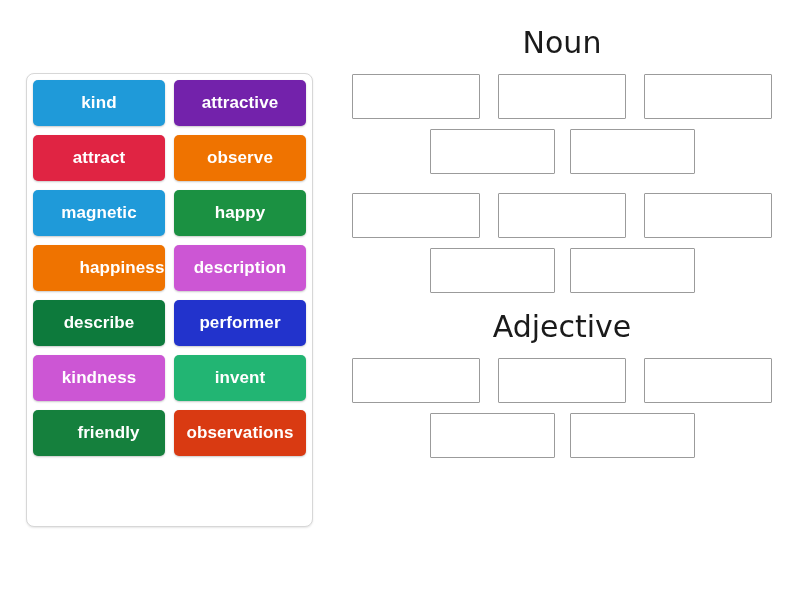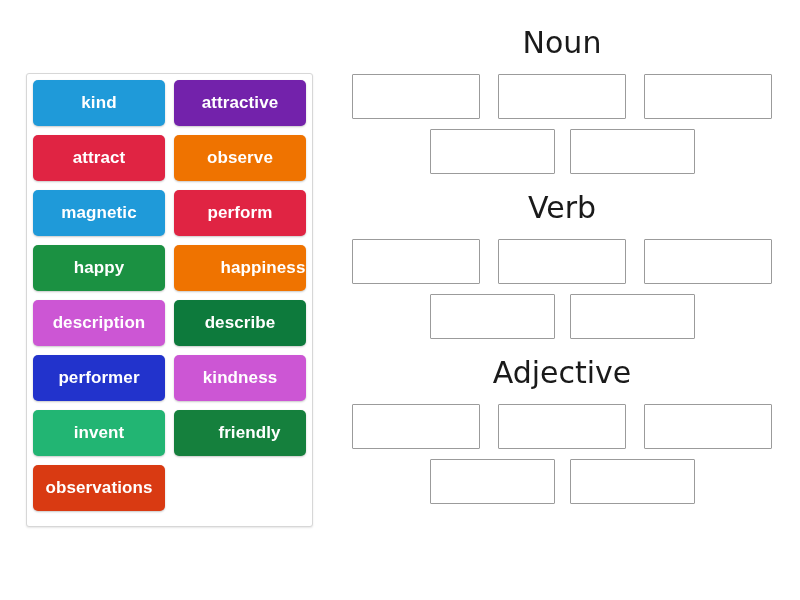--- a/index.html
+++ b/index.html
@@ -25,21 +25,21 @@
   
   #word-tray {
     position: absolute;
     left: 26px;
     top: 73px;
     width: 287px;
     height: 454px;
     box-sizing: border-box;
     background: #ffffff;
     border: 1px solid #d7d7d7;
-    border-radius: 3px;
+    border-radius: 8px;
     box-shadow: 0 1px 2px rgba(0,0,0,0.10);
     padding: 6px 6px;
   }
 
   .tile-grid {
     display: grid;
     grid-template-columns: 1fr 1fr;
     gap: 9px 9px;
     align-content: start;
   }
@@ -121,21 +121,20 @@
 
 <div id="stage">
 
   <div id="word-tray">
     <div class="tile-grid">
         <div class="word-tile" style="background: rgb(31, 154, 217);">kind</div>
         <div class="word-tile" style="background: rgb(115, 34, 171);">attractive</div>
         <div class="word-tile" style="background: rgb(224, 36, 67);">attract</div>
         <div class="word-tile" style="background: rgb(239, 115, 0);">observe</div>
         <div class="word-tile" style="background: rgb(31, 154, 217);">magnetic</div>
-        <div class="word-tile" style="background: rgb(224, 36, 67);">perform</div>
         <div class="word-tile" style="background: rgb(27, 145, 66);">happy</div>
         <div class="word-tile" style="background: rgb(239, 115, 0); padding-left: 46px;">happiness</div>
         <div class="word-tile" style="background: rgb(204, 86, 212);">description</div>
         <div class="word-tile" style="background: rgb(13, 122, 60);">describe</div>
         <div class="word-tile" style="background: rgb(34, 51, 204);">performer</div>
         <div class="word-tile" style="background: rgb(204, 86, 212);">kindness</div>
         <div class="word-tile" style="background: rgb(34, 181, 115);">invent</div>
         <div class="word-tile" style="background: #15803d; padding-left: 19px;">friendly</div>
         <div class="word-tile" style="background: rgb(217, 58, 18);">observations</div>
         <div class="word-tile empty-slot"></div>
@@ -149,21 +148,20 @@
           <div class="drop-slot"></div>
           <div class="drop-slot"></div>
           <div class="drop-slot"></div>
         </div>
         <div class="slot-row row-bottom">
           <div class="drop-slot"></div>
           <div class="drop-slot"></div>
         </div>
       </div>
       <div class="category" id="category-verb">
-        <div class="category-title">Verb</div>
         <div class="slot-row row-top">
           <div class="drop-slot"></div>
           <div class="drop-slot"></div>
           <div class="drop-slot"></div>
         </div>
         <div class="slot-row row-bottom">
           <div class="drop-slot"></div>
           <div class="drop-slot"></div>
         </div>
       </div>

